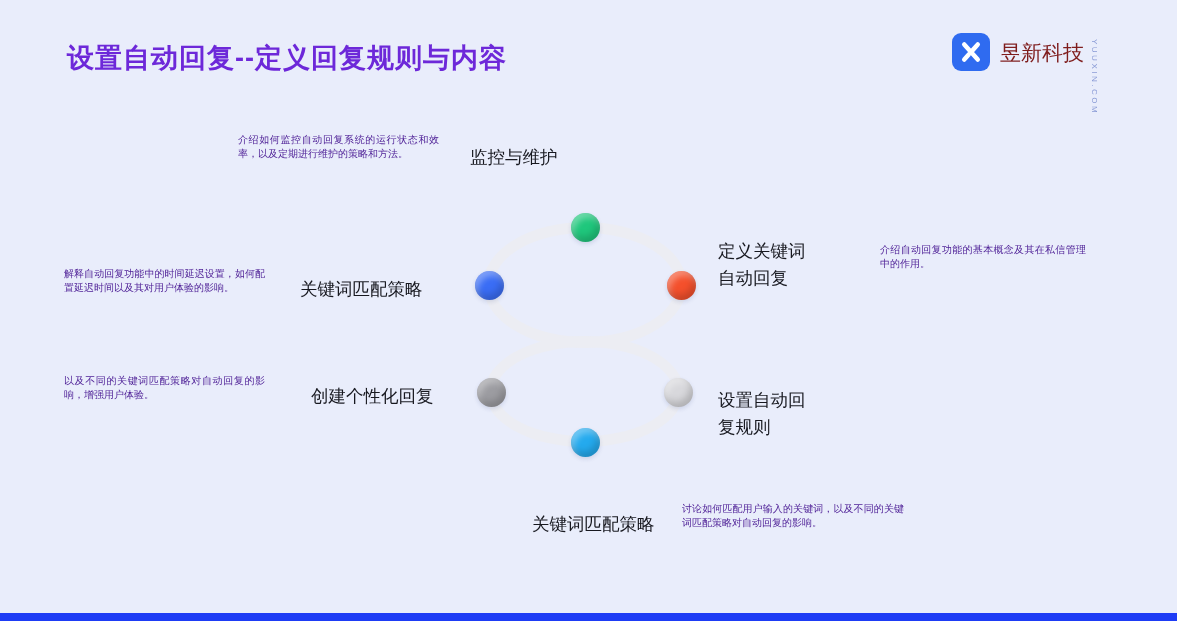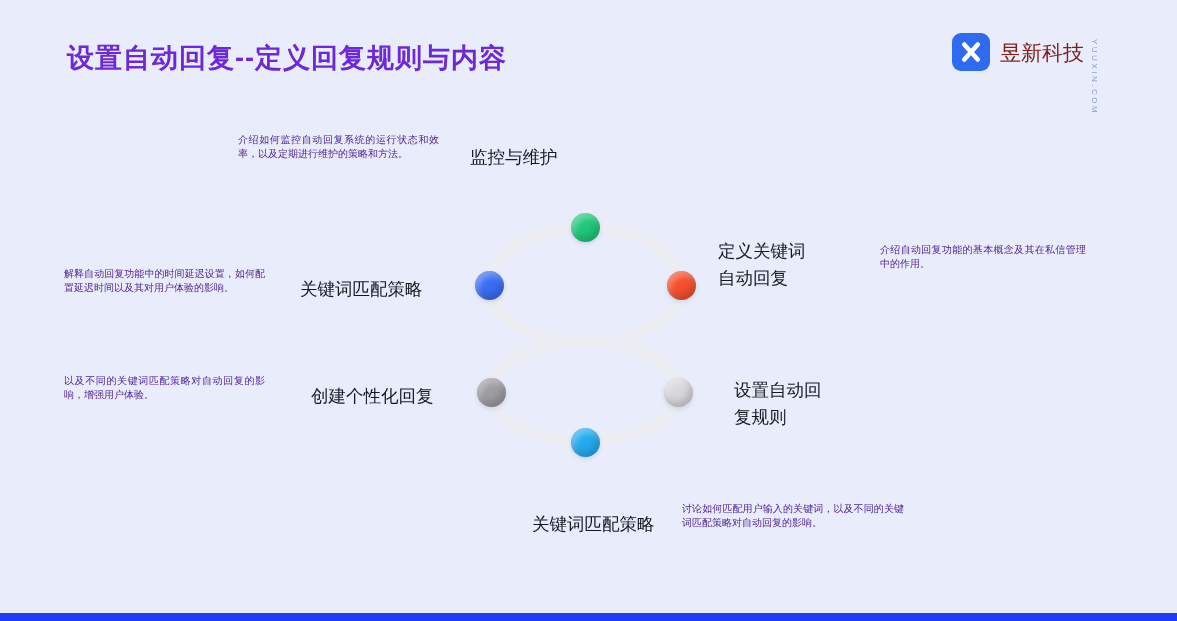--- a/index.html
+++ b/index.html
@@ -57,21 +57,21 @@
 
   
   .node-label {
     position: absolute; font-size: 17.5px; font-weight: normal; color: #17181f;
     line-height: 27px;
   }
   .label-monitor     { left: 470px; top: 144px; }
   .label-delay       { left: 300px; top: 276px; }
   .label-keyword     { left: 718px; top: 238px; width: 96px; }
   .label-personalize { left: 291px; top: 383px; margin-left: 20px; }
-  .label-rules       { left: 718px; top: 377px; width: 96px; margin-left: 16px; }
+  .label-rules       { left: 718px; top: 387px; width: 96px; }
   .label-match       { left: 532px; top: 511px; }
 
   
   .node-desc {
     position: absolute; font-size: 10px; line-height: 14px; color: #4c1d95;
     text-align: justify;
   }
   .desc-monitor     { left: 238px; top: 133px; width: 201px; }
   .desc-delay       { left: 64px;  top: 267px; width: 201px; }
   .desc-keyword     { left: 880px; top: 243px; width: 206px; }

